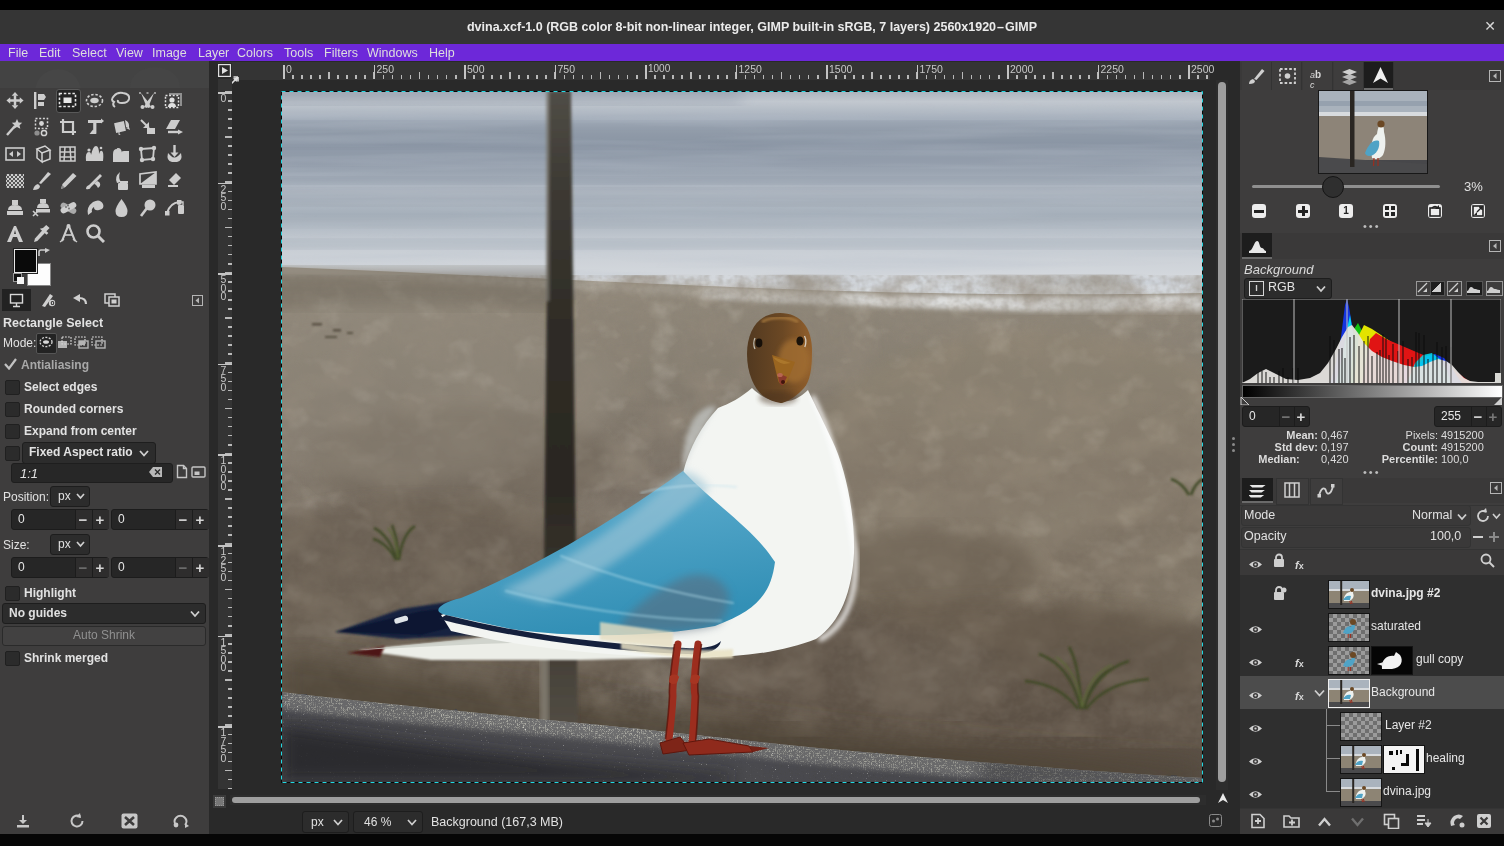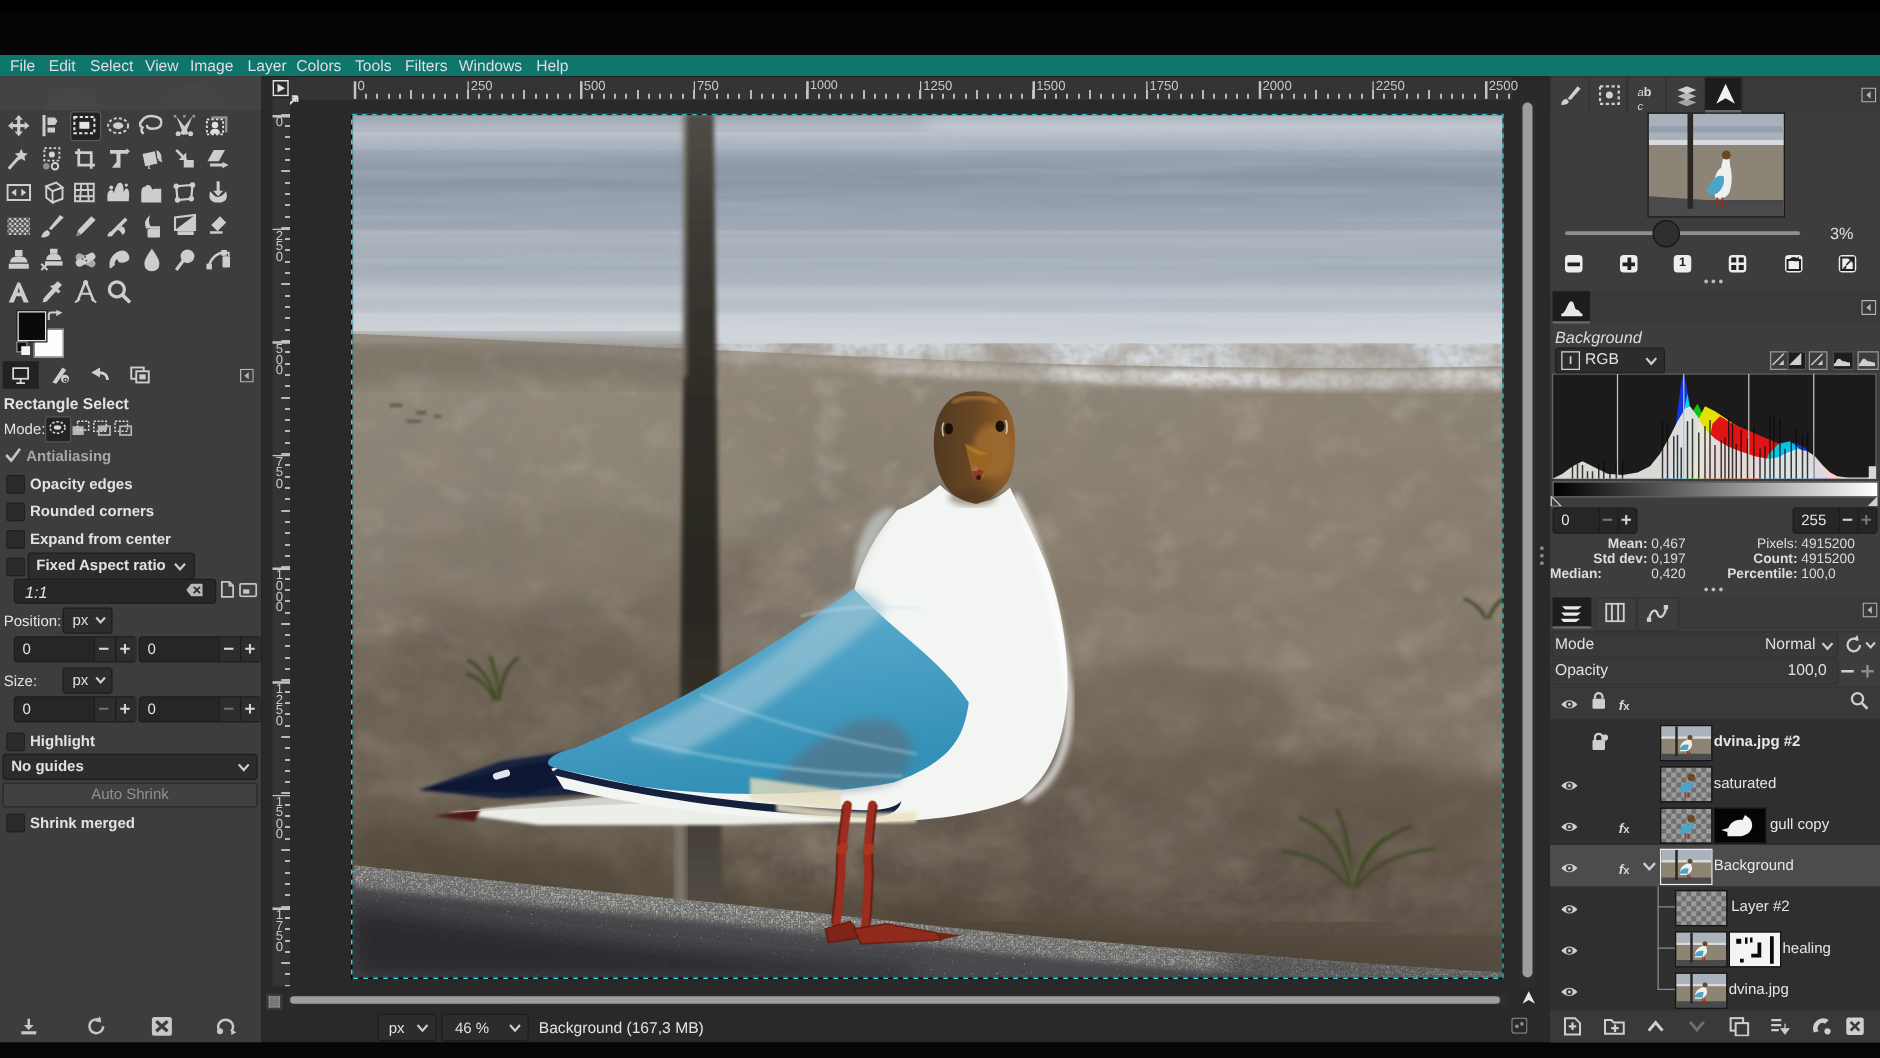--- a/index.html
+++ b/index.html
@@ -7,22 +7,26 @@
 .abs{position:absolute;}
 .chk{position:absolute;width:13px;height:13px;background:#2b2b2b;border:1px solid #202020;border-radius:2px;}
 .lbl{position:absolute;font-size:12px;color:#e2e2e2;}
 .inp{position:absolute;background:#272727;border:1px solid #1e1e1e;border-radius:3px;color:#e0e0e0;}
 .spbtn{position:absolute;color:#d5d5d5;font-size:15px;font-weight:bold;text-align:center;}
 </style></head>
 <body>
 <div id="root">
 
 <div class="abs" style="left:0;top:0;width:1504px;height:10px;background:#000;"></div>
-
-<div class="abs" style="left:0;top:44px;width:1504px;height:17px;background:#0f766e;">
+<div class="abs" style="left:0;top:10px;width:1504px;height:34px;background:#353535;border-bottom:1px solid #282828;">
+  <div class="abs" style="left:0;top:0;width:1504px;height:34px;line-height:34px;text-align:center;font-size:12.5px;font-weight:bold;color:#ebebeb;">dvina.xcf-1.0 (RGB color 8-bit non-linear integer, GIMP built-in sRGB, 7 layers) 2560x1920 – GIMP</div>
+  <div class="abs" style="right:8px;top:0;height:34px;line-height:33px;font-size:14px;color:#d8d8d8;">✕</div>
+</div>
+
+<div class="abs" style="left:0;top:44px;width:1504px;height:17px;background:#6d28d9;">
   <div id="menus" class="abs" style="left:0;top:0;width:1504px;height:17px;font-size:12.5px;color:#dedede;">
         <span style="position:absolute;left:8px;top:2px;">File</span>
         <span style="position:absolute;left:39px;top:2px;">Edit</span>
         <span style="position:absolute;left:72px;top:2px;">Select</span>
         <span style="position:absolute;left:116px;top:2px;">View</span>
         <span style="position:absolute;left:152px;top:2px;">Image</span>
         <span style="position:absolute;left:198px;top:2px;">Layer</span>
         <span style="position:absolute;left:237px;top:2px;">Colors</span>
         <span style="position:absolute;left:284px;top:2px;">Tools</span>
         <span style="position:absolute;left:324px;top:2px;">Filters</span>
@@ -331,21 +335,21 @@
         </svg>
   <svg class="abs" style="left:91px;top:275px" width="15" height="13" viewBox="0 0 15 13">
           <rect x="1" y="1" width="10" height="8" fill="none" stroke="#d8d8d8" stroke-width="1.2" stroke-dasharray="1.8 1.2"></rect>
           <rect x="5" y="5" width="9" height="7" fill="none" stroke="#b5b5b5" stroke-width="1.4"></rect>
         </svg>
   <svg class="abs" style="left:4px;top:297px" width="13" height="12" viewBox="0 0 13 12">
           <path d="M1 6 l4 4.5 L12 1" fill="none" stroke="#c2c2c2" stroke-width="2.2"></path>
         </svg>
   <div class="lbl" style="left:21px;top:297px;font-weight:bold;color:#a8a8a8;">Antialiasing</div>
   <div class="chk" style="left:5px;top:319px;"></div>
-  <div class="lbl" style="left:24px;top:319px;font-weight:bold;">Opacity edges</div>
+  <div class="lbl" style="left:24px;top:319px;font-weight:bold;">Select edges</div>
   <div class="chk" style="left:5px;top:341px;"></div>
   <div class="lbl" style="left:24px;top:341px;font-weight:bold;">Rounded corners</div>
   <div class="chk" style="left:5px;top:363px;"></div>
   <div class="lbl" style="left:24px;top:363px;font-weight:bold;">Expand from center</div>
   <div class="chk" style="left:5px;top:385px;"></div>
   <div class="abs" style="left:22px;top:381px;width:132px;height:20px;background:#2c2c2c;border:1px solid #1e1e1e;border-radius:3px;"></div>
   <div class="lbl" style="left:29px;top:384px;font-weight:bold;">Fixed Aspect ratio</div>
   <svg class="abs" style="left:139px;top:389px" width="10" height="7" viewBox="0 0 10 7">
           <path d="M1 1 l4 4.5 L9 1" fill="none" stroke="#cfcfcf" stroke-width="1.8"></path>
         </svg>
@@ -974,21 +978,21 @@
         <span class="spbtn" style="left:51px;top:1px;width:14px;color:#777;">+</span>
       </div>
       <div class="abs" style="left:0px;top:368px;width:78px;text-align:right;font-size:11px;font-weight:bold;color:#dcdcdc;">Mean:</div>
       <div class="abs" style="left:81px;top:368px;font-size:11px;color:#dcdcdc;">0,467</div>
       <div class="abs" style="left:120px;top:368px;width:78px;text-align:right;font-size:11px;font-weight:normal;color:#dcdcdc;">Pixels:</div>
       <div class="abs" style="left:201px;top:368px;font-size:11px;color:#dcdcdc;">4915200</div>
       <div class="abs" style="left:0px;top:380px;width:78px;text-align:right;font-size:11px;font-weight:bold;color:#dcdcdc;">Std dev:</div>
       <div class="abs" style="left:81px;top:380px;font-size:11px;color:#dcdcdc;">0,197</div>
       <div class="abs" style="left:120px;top:380px;width:78px;text-align:right;font-size:11px;font-weight:bold;color:#dcdcdc;">Count:</div>
       <div class="abs" style="left:201px;top:380px;font-size:11px;color:#dcdcdc;">4915200</div>
-      <div class="abs" style="left:0px;top:392px;width:78px;text-align:left;font-size:11px;font-weight:bold;color:#dcdcdc;">Median:</div>
+      <div class="abs" style="left:0px;top:392px;width:78px;text-align:center;font-size:11px;font-weight:bold;color:#dcdcdc;">Median:</div>
       <div class="abs" style="left:81px;top:392px;font-size:11px;color:#dcdcdc;">0,420</div>
       <div class="abs" style="left:120px;top:392px;width:78px;text-align:right;font-size:11px;font-weight:bold;color:#dcdcdc;">Percentile:</div>
       <div class="abs" style="left:201px;top:392px;font-size:11px;color:#dcdcdc;">100,0</div>
       <div class="abs" style="left:123px;top:405px;font-size:11px;letter-spacing:2px;color:#bdbdbd;">•••</div>
       <div class="abs" style="left:0;top:417px;width:264px;height:25px;background:#3a3939;"></div>
       <div class="abs" style="left:2px;top:417px;width:31px;height:25px;background:#1d1d1d;"></div>
       <div class="abs" style="left:2px;top:440px;width:31px;height:2px;background:#6a6a6a;"></div>
       <svg class="abs" style="left:9px;top:421px" width="18" height="17" viewBox="0 0 18 17">
         <g fill="#e8e8e8">
           <path d="M1 3 h16 l-3 2.5 h-10z M1 8 h16 l-3 2.5 h-10z M1 13 h16 l-3 2.5 h-10z" transform="skewX(-8)"></path>

